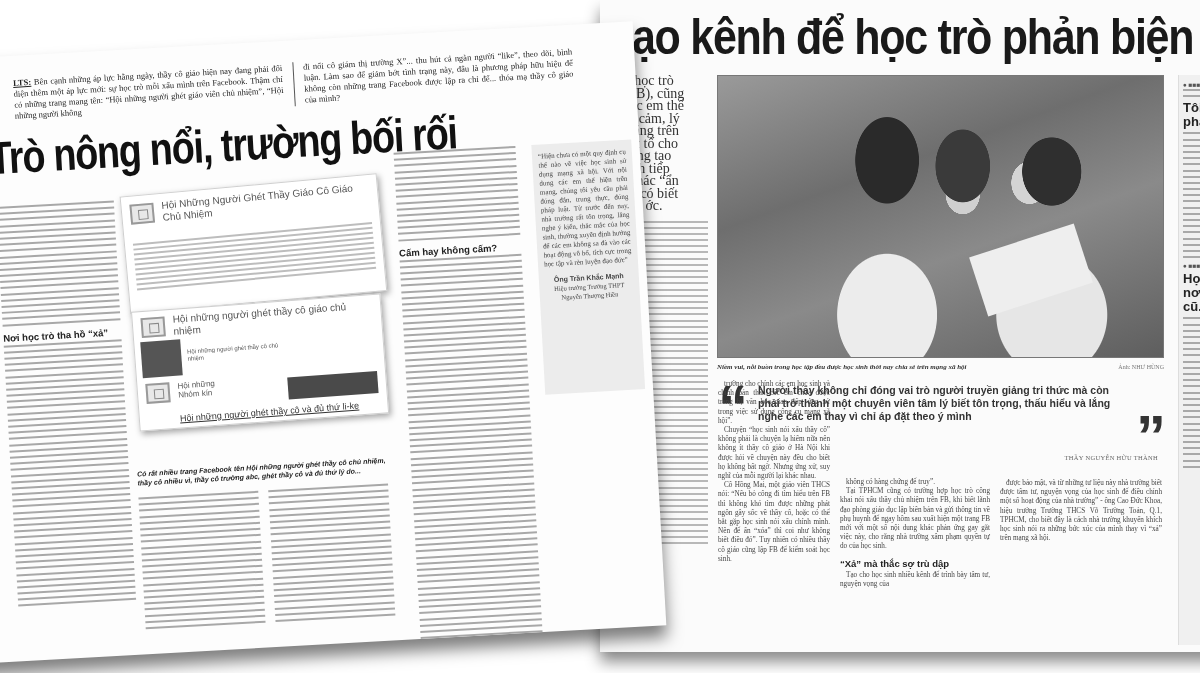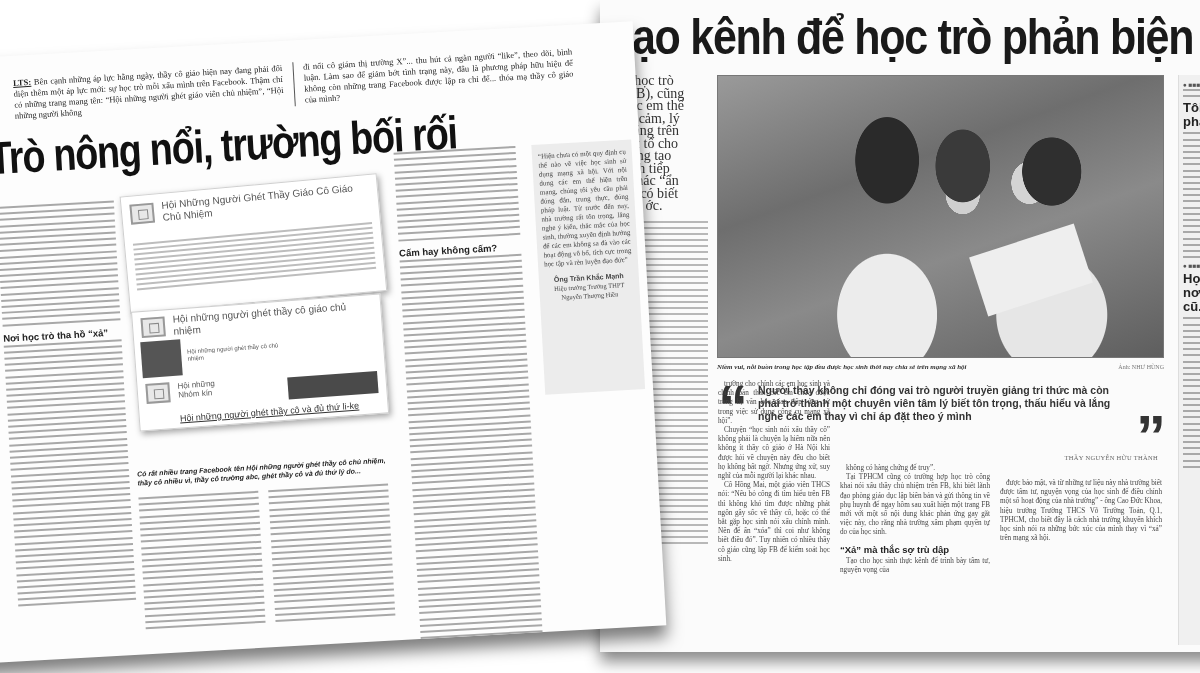--- a/index.html
+++ b/index.html
@@ -232,25 +232,25 @@
     <span class="close-quote">”</span>
     <div class="quote-author">THẦY NGUYỄN HỮU THÀNH</div>
   </div>
 
   <div class="col" style="left:118px;top:380px;width:112px;height:265px;">
     <p>trường cho chính các em học sinh và chính bản thân các em chưa được trang bị văn hóa giao tiếp, ứng xử trong việc sử dụng công cụ mạng xã hội”.</p>
     <p>Chuyện “học sinh nói xấu thầy cô” không phải là chuyện lạ hiếm nữa nên không ít thầy cô giáo ở Hà Nội khi được hỏi về chuyện này đều cho biết họ không bất ngờ. Nhưng ứng xử, suy nghĩ của mỗi người lại khác nhau.</p>
     <p>Cô Hồng Mai, một giáo viên THCS nói: “Nếu bỏ công đi tìm hiểu trên FB thì không khó tìm được những phát ngôn gây sốc về thầy cô, hoặc có thể bắt gặp học sinh nói xấu chính mình. Nên để ấn “xóa” thì coi như không biết điều đó”. Tuy nhiên có nhiều thầy cô giáo cũng lập FB để kiểm soát học sinh.</p>
   </div>
 
-  <div class="col" style="left:240px;top:464px;width:150px;height:170px;">
+  <div class="col" style="left:240px;top:478px;width:150px;height:170px;">
     <p>không có hàng chứng để truy”.</p>
     <p>Tại TPHCM cũng có trường hợp học trò công khai nói xấu thầy chủ nhiệm trên FB, khi biết lãnh đạo phòng giáo dục lập biên bản và gửi thông tin về phụ huynh để ngay hôm sau xuất hiện một trang FB mới với một số nội dung khác phản ứng gay gắt việc này, cho rằng nhà trường xâm phạm quyền tự do của học sinh.</p>
     <div class="subhead">“Xả” mà thắc sợ trù dập</div>
-    <p>Tạo cho học sinh thực kênh để trình bày tâm tư, nguyện vọng của</p>
+    <p>Tạo cho học sinh nhiều kênh để trình bày tâm tư, nguyện vọng của</p>
   </div>
 
   <div class="col" style="left:400px;top:479px;width:162px;height:170px;">
     <p>được bảo mật, và từ những tư liệu này nhà trường biết được tâm tư, nguyện vọng của học sinh để điều chỉnh một số hoạt động của nhà trường” - ông Cao Đức Khoa, hiệu trưởng Trường THCS Võ Trường Toản, Q.1, TPHCM, cho biết đây là cách nhà trường khuyến khích học sinh nói ra những bức xúc của mình thay vì “xả” trên mạng xã hội.</p>
   </div>
 
   <div class="right-sidebar">
     <div>● ■■■</div>
     <div class="gray-lines">
         <span></span>

